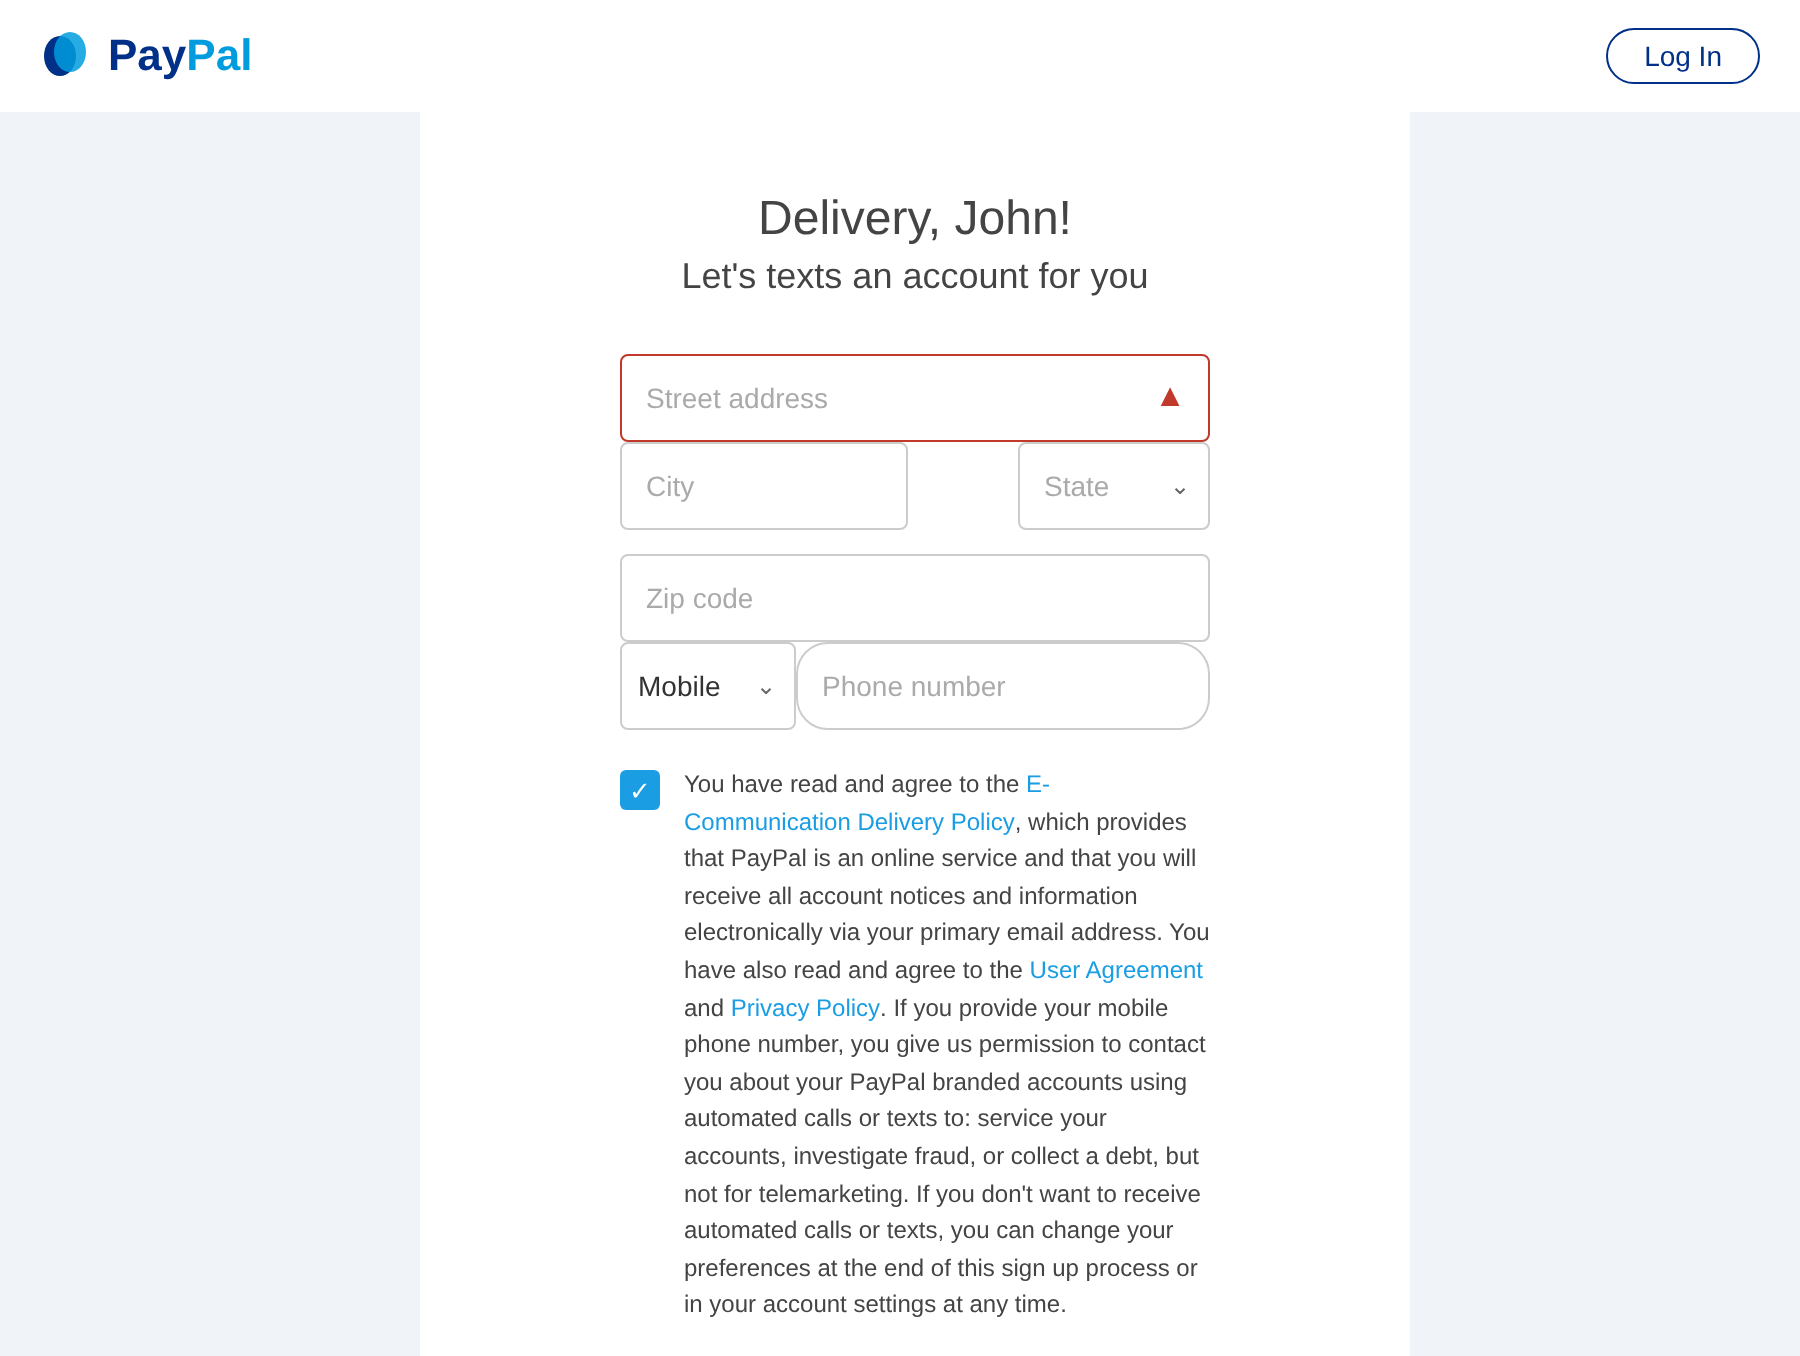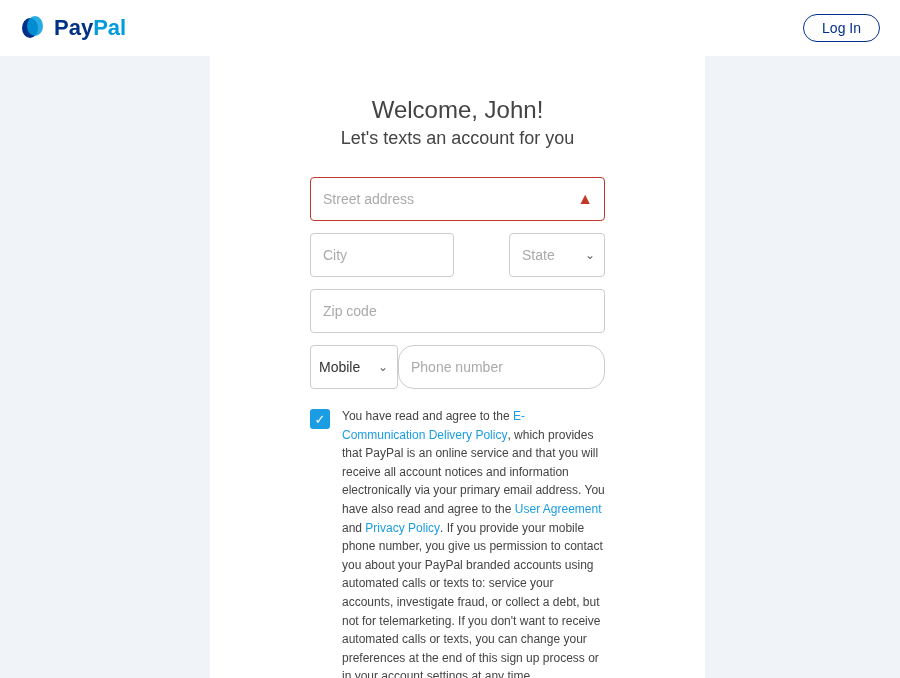--- a/index.html
+++ b/index.html
@@ -101,21 +101,21 @@
       text-align: center;
       margin-bottom: 28px;
     }
 
     
     .form-container {
       width: 295px;
     }
 
     .form-field {
-      margin-bottom: 12px;
+      margin-bottom: 0;
     }
 
     .input-field {
       width: 100%;
       height: 44px;
       border: 1.5px solid #ccc;
       border-radius: 4px;
       padding: 0 12px;
       font-size: 14px;
       color: #333;
@@ -301,21 +301,21 @@
     </span>
   </div>
   <button class="login-btn">Log In</button>
 </div>
 
 <div class="page-layout">
   <div class="sidebar-left"></div>
 
   <div class="center-panel">
 
-    <h1 class="welcome-title">Welcome, John!</h1>
+    <h1 class="welcome-title">Delivery, John!</h1>
     <p class="welcome-subtitle">Let's texts an account for you</p>
 
     <div class="form-container">
 
       <div class="form-field street-wrapper">
         <input class="input-field input-error" type="text" placeholder="Street address" style="">
         <span class="error-icon">▲</span>
       </div>
 
       <div class="city-state-row">

